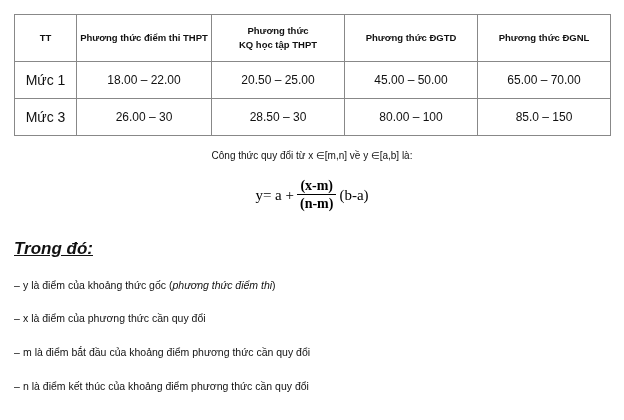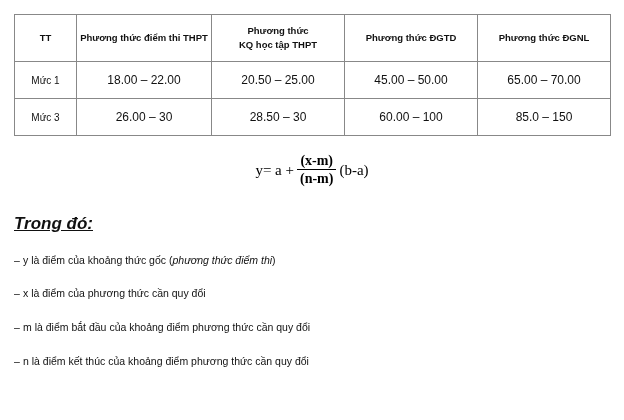--- a/index.html
+++ b/index.html
@@ -39,21 +39,21 @@
   table.score-table thead th {
     height: 40px;
     font-weight: bold;
     font-size: 9.5px;
     line-height: 1.45;
   }
   table.score-table tbody td {
     height: 30px;
   }
   table.score-table tbody td.level-cell {
-    font-size: 10px;
+    font-size: 14px;
   }
   col.c0 { width: 62px; }
   col.c1 { width: 135px; }
   col.c2 { width: 133px; }
   col.c3 { width: 133px; }
   col.c4 { width: 133px; }
 
   .formula-caption {
     text-align: center;
     font-size: 10px;
@@ -159,26 +159,27 @@
         <td class="level-cell">Mức 1</td>
         <td>18.00 – 22.00</td>
         <td>20.50 – 25.00</td>
         <td>45.00 – 50.00</td>
         <td>65.00 – 70.00</td>
       </tr>
       <tr>
         <td class="level-cell">Mức 3</td>
         <td>26.00 – 30</td>
         <td>28.50 – 30</td>
-        <td>60.00 – 100</td>
+        <td>80.00 – 100</td>
         <td>85.0     – 150</td>
       </tr>
     </tbody>
   </table>
 
+  <div class="formula-caption">Công thức quy đổi từ x ∈[m,n] về y ∈[a,b] là:</div>
 
   <div class="formula">
     <span class="lhs">y= a +</span>
     <span class="frac">
       <span class="num">(x-m)</span>
       <span class="bar"></span>
       <span class="den">(n-m)</span>
     </span>
     <span class="rhs">(b-a)</span>
   </div>

